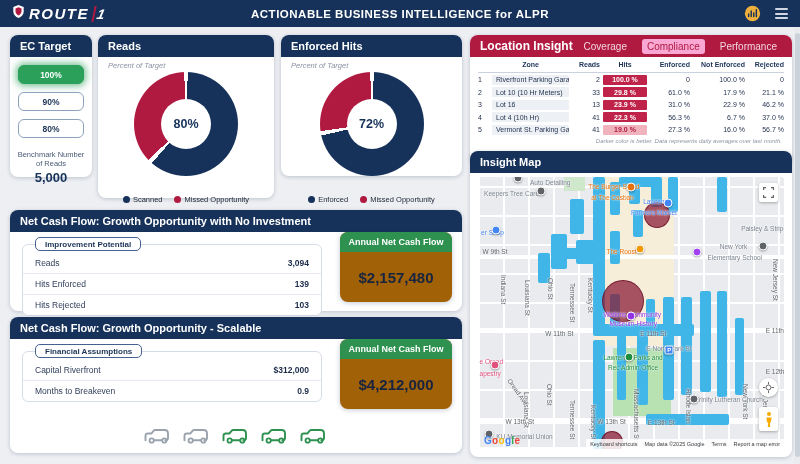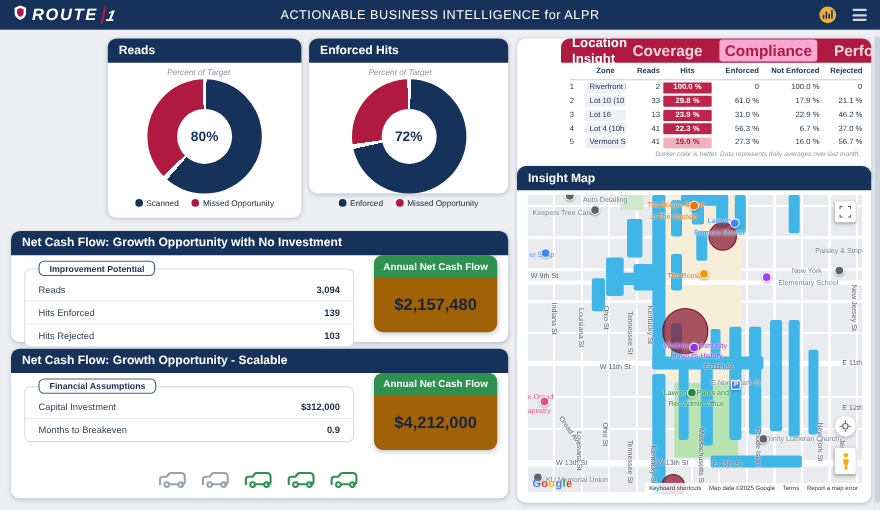--- a/index.html
+++ b/index.html
@@ -7,21 +7,21 @@
   .stage{position:relative;width:800px;height:464px;background:#edeff3;overflow:hidden;
          font-family:"Liberation Sans",sans-serif;color:#1c3357;}
   :root{--navy:#16325a;--crimson:#b01a41;--green:#2e9150;}
 
   
   .appbar{position:absolute;left:0;top:0;width:100%;height:27px;background:var(--navy);
           display:flex;align-items:center;padding:0 12px;z-index:5;}
   .brand{display:flex;align-items:center;gap:4px;}
   .brand-text{color:#fff;font-weight:bold;font-size:15px;letter-spacing:1.5px;font-style:italic;}
   .brand-mark{color:#fff;font-weight:bold;font-size:14px;font-style:italic;transform:skewX(-12deg);border-left:2px solid #b01a41;padding-left:2px;}
-  .app-title{position:absolute;left:50%;transform:translateX(-50%);color:#fff;font-weight:normal;
+  .app-title{position:absolute;left:50%;transform:translateX(-50%);color:#fff;font-weight:bold;
              font-size:11.5px;letter-spacing:.5px;white-space:nowrap;}
   .appbar-right{margin-left:auto;display:flex;align-items:center;gap:14px;}
   .menu-icon{display:flex;flex-direction:column;gap:2.5px;cursor:pointer;}
   .menu-icon i{display:block;width:13px;height:2px;background:#cfd6e2;border-radius:1px;}
 
   
   .panel{position:absolute;background:#fff;border-radius:8px;box-shadow:0 1px 4px rgba(20,40,70,.22);}
   .phd{height:22px;background:var(--navy);border-radius:8px 8px 0 0;color:#fff;font-size:11px;
        font-weight:bold;display:flex;align-items:center;padding:0 10px;}
   .phd.crimson{background:var(--crimson);}
@@ -31,35 +31,35 @@
   .ec-opts{padding:8px 8px 2px;}
   .ecbtn{width:100%;height:19px;margin:0 0 8px;border:1px solid #8fa2bd;border-radius:6px;background:#fff;
          color:#1c3357;font-size:8.5px;font-weight:bold;display:flex;align-items:center;justify-content:center;cursor:pointer;}
   .ecbtn.sel{background:#2aa05a;border-color:#2aa05a;color:#fff;box-shadow:0 0 7px 2px rgba(46,158,90,.65);}
   .ec-bench{font-size:7.5px;color:#4a5b77;text-align:center;padding:2px 6px 1px;line-height:1.25;}
   .ec-val{font-size:13px;font-weight:bold;color:#16325a;text-align:center;}
 
   
   .reads{left:98px;top:35px;width:176px;height:163px;}
   .hits{left:281px;top:35px;width:181px;height:141px;}
-  .sub{font-size:7.5px;font-style:italic;color:#8b93a3;padding:4px 0 0 10px;margin-left:44px;}
+  .sub{font-size:7.5px;font-style:italic;color:#8b93a3;padding:4px 0 0 10px;}
   .donut-wrap{display:flex;justify-content:center;margin-top:2px;}
   .donut{width:104px;height:104px;border-radius:50%;position:relative;}
   .donut::after{content:"";position:absolute;inset:27px;background:#fff;border-radius:50%;}
   .donut-c{position:absolute;inset:0;display:flex;align-items:center;justify-content:center;
            font-size:12.5px;font-weight:bold;color:#16325a;z-index:2;}
-  .legend{display:flex;justify-content:center;gap:12px;margin-top:4px;}
+  .legend{display:flex;justify-content:center;gap:12px;margin-top:19px;}
   .lg{display:flex;align-items:center;gap:3px;font-size:7.5px;color:#222b3a;}
   .lg i{width:7px;height:7px;border-radius:50%;display:inline-block;}
 
   
-  .loc{left:470px;top:35px;width:322px;height:130px;padding-left:40px;}
+  .loc{left:470px;top:35px;width:322px;height:130px;}
   .loc .phd{justify-content:space-between;}
   .tabs{display:flex;gap:10px;align-items:center;}
-  .tab{font-size:14px;font-weight:bold;color:#f2d6de;cursor:pointer;padding:2px 5px;border-radius:3px;}
+  .tab{font-size:10px;font-weight:normal;color:#f2d6de;cursor:pointer;padding:2px 5px;border-radius:3px;}
   .tab.active{background:#f9a8d4;color:var(--crimson);}
   .loc-table{padding:3px 8px 0;}
   .lrow{display:grid;grid-template-columns:11px 1fr 28px 44px 40px 52px 36px;column-gap:3px;
         align-items:center;min-height:12.5px;font-size:7px;color:#26344f;}
   .lrow.hdr{font-weight:bold;color:#1c3357;border-bottom:1px solid #c9d2de;padding-bottom:2px;margin-bottom:1px;}
   .cell-zone{background:#edf1f6;padding:1.5px 4px;border-radius:1px;white-space:nowrap;overflow:hidden;}
   .num{text-align:right;}
   .ctr{text-align:center;}
   .hitbadge{display:block;text-align:center;font-weight:bold;padding:1.5px 0;border-radius:1px;}
   .hit-strong{background:#c0234a;color:#fff;}
@@ -142,20 +142,30 @@
           </svg>
       </span>
       <span class="menu-icon">
           <i></i>
           <i></i>
           <i></i>
         </span>
     </div>
   </div>
 
+  <div class="panel ec">
+    <div class="phd">EC Target</div>
+    <div class="ec-opts">
+        <div class="ecbtn sel">100%</div>
+        <div class="ecbtn">90%</div>
+        <div class="ecbtn">80%</div>
+      </div>
+    <div class="ec-bench">Benchmark Number of Reads</div>
+    <div class="ec-val">5,000</div>
+  </div>
 
   <div class="panel reads">
     <div class="phd">Reads</div>
     <div class="sub">Percent of Target</div>
     <div class="donut-wrap">
       <div class="donut" id="donut-reads" style="background: conic-gradient(rgb(255, 255, 255) 0deg, rgb(255, 255, 255) 2deg, rgb(22, 50, 90) 2deg, rgb(22, 50, 90) 221.2deg, rgb(255, 255, 255) 221.2deg, rgb(255, 255, 255) 226.2deg, rgb(176, 26, 65) 226.2deg, rgb(176, 26, 65) 358deg, rgb(255, 255, 255) 358deg, rgb(255, 255, 255) 360deg);">
         <div class="donut-c">80%</div>
       </div>
     </div>
     <div class="legend" id="legend-reads">
@@ -282,21 +292,21 @@
       <div class="annual-val">$2,157,480</div>
     </div>
   </div>
 
   <div class="panel ncf2">
     <div class="phd">Net Cash Flow: Growth Opportunity - Scalable</div>
     <div class="ncf-box">
       <span class="ncf-badge">Financial Assumptions</span>
       <div id="ncf2-rows">
           <div class="ncf-row">
-            <span>Capital Investment</span>
+            <span>Capital Riverfront</span>
             <b>$312,000</b>
           </div>
           <div class="ncf-row">
             <span>Months to Breakeven</span>
             <b>0.9</b>
           </div>
         </div>
     </div>
     <div class="annual">
       <div class="annual-hd">Annual Net Cash Flow</div>

